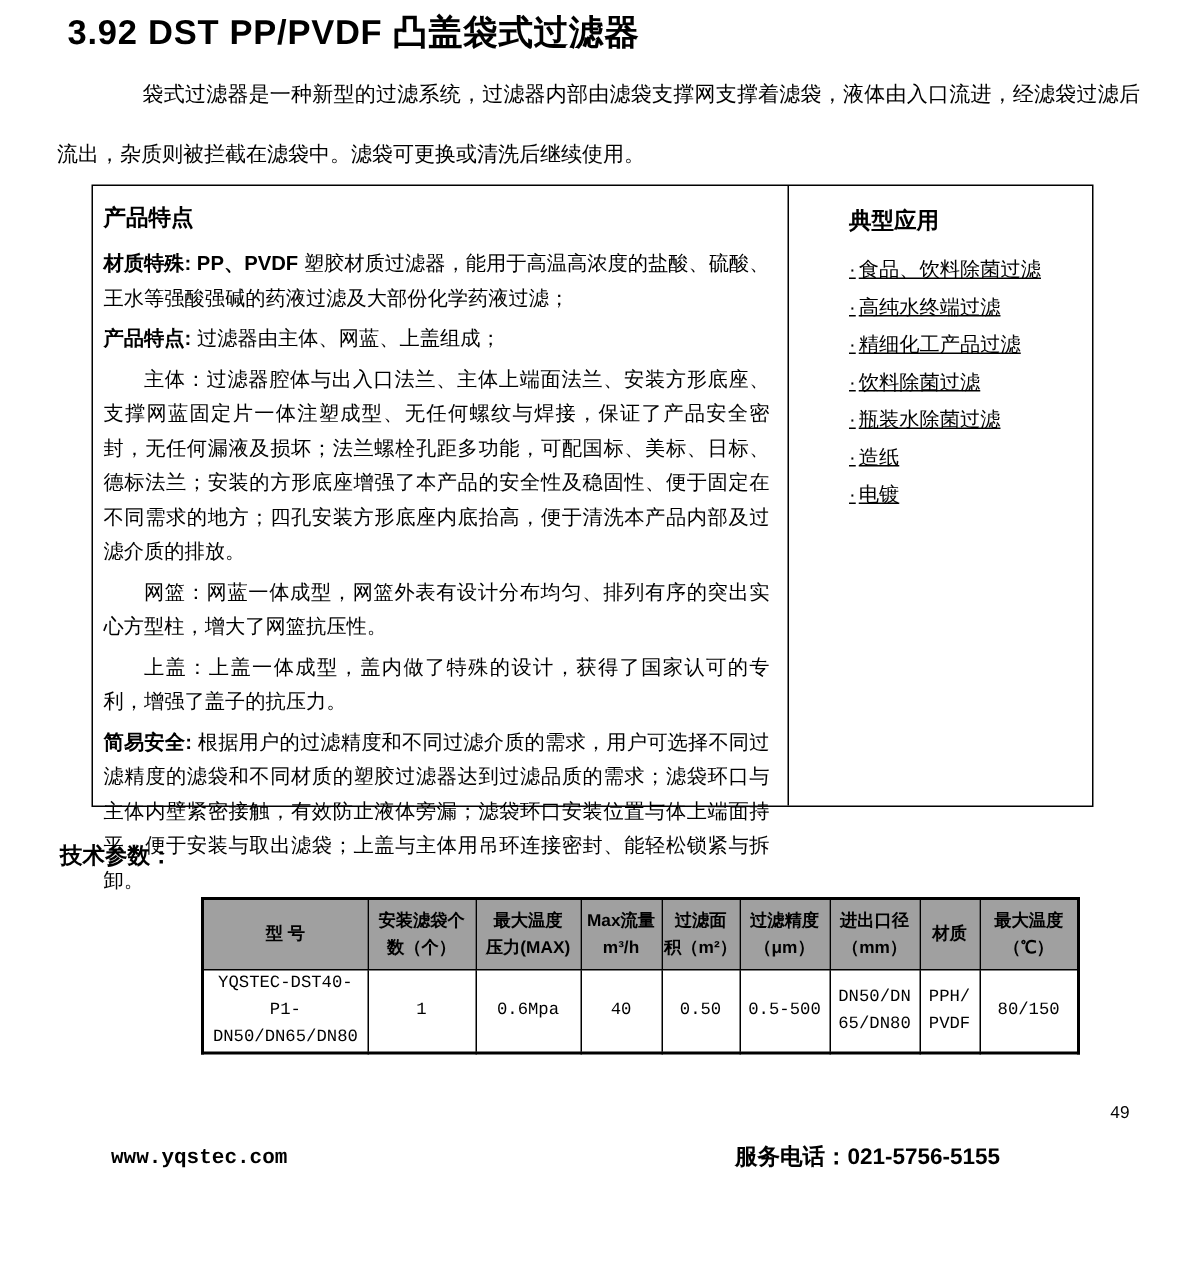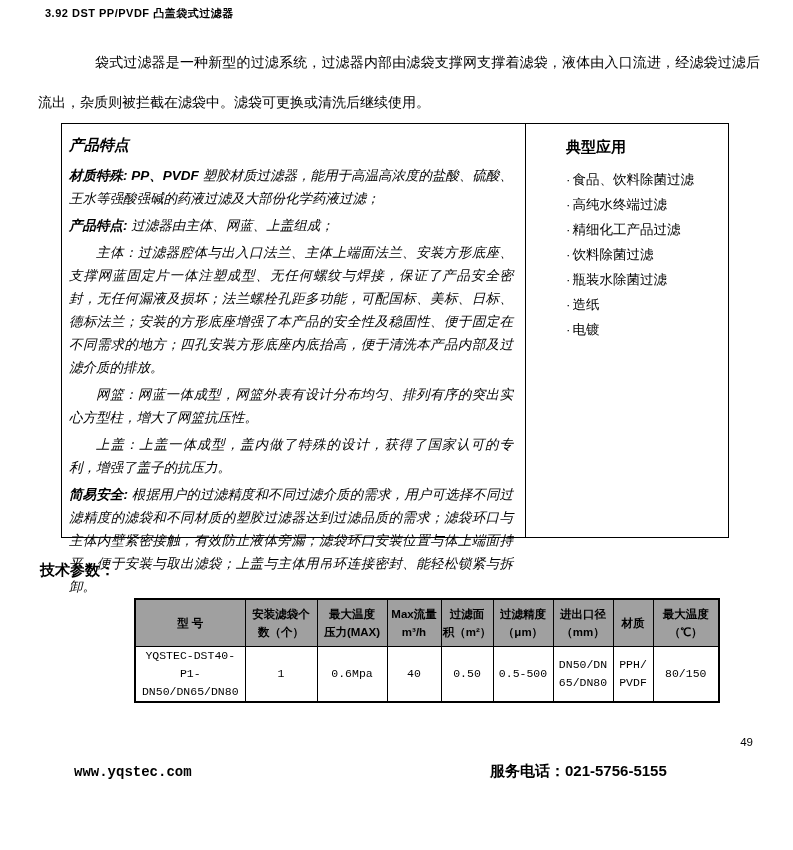--- a/index.html
+++ b/index.html
@@ -9,21 +9,21 @@
     height: 850px;
     background: #ffffff;
     color: #000000;
     font-family: "Liberation Sans", sans-serif;
     overflow: hidden;
   }
   .doc-title {
     position: absolute;
     left: 45px;
     top: 6px;
-    font-size: 11px;
+    font-size: 23px;
     font-weight: bold;
     letter-spacing: 0.5px;
   }
   .intro {
     position: absolute;
     left: 38px;
     top: 42px;
     width: 722px;
     font-size: 14px;
     line-height: 40px;
@@ -38,21 +38,20 @@
     height: 415px;
     border: 1px solid #000;
     box-sizing: border-box;
     display: flex;
   }
   .features-col {
     width: 464px;
     box-sizing: border-box;
     border-right: 1px solid #000;
     padding: 6px 12px 0 7px;
-    font-style: italic;
   }
   .features-heading {
     font-size: 15px;
     font-weight: bold;
     margin: 6px 0 9px 0;
   }
   .features-col p {
     margin: 0 0 4px 0;
     font-size: 13.5px;
     line-height: 23px;
@@ -67,20 +66,21 @@
   .apps-heading {
     font-size: 15px;
     font-weight: bold;
     margin: 6px 0 12px 0;
   }
   .app-item {
     font-size: 13.5px;
     line-height: 22px;
     margin-bottom: 3px;
     white-space: nowrap;
+    text-decoration: underline;
   }
   .app-item .bullet { margin-right: 2px; }
   .tech-heading {
     position: absolute;
     left: 40px;
     top: 561px;
     font-size: 15px;
     font-weight: bold;
   }
   .param-table {

